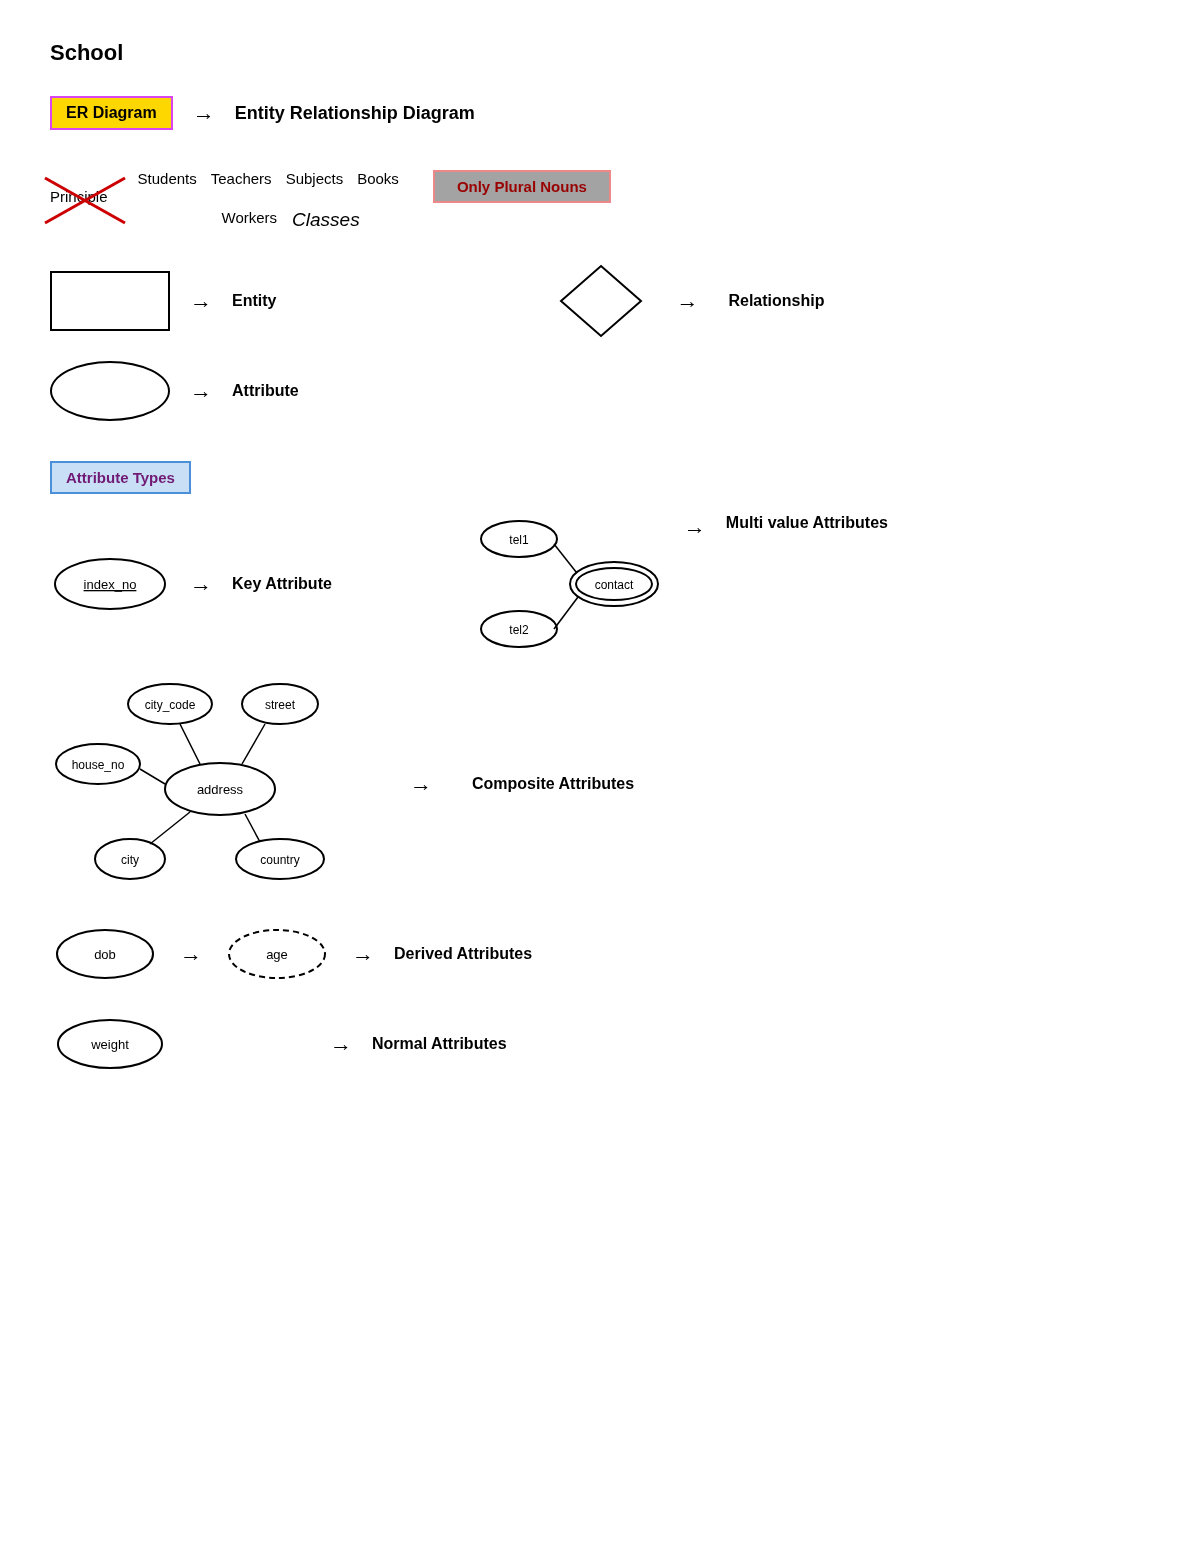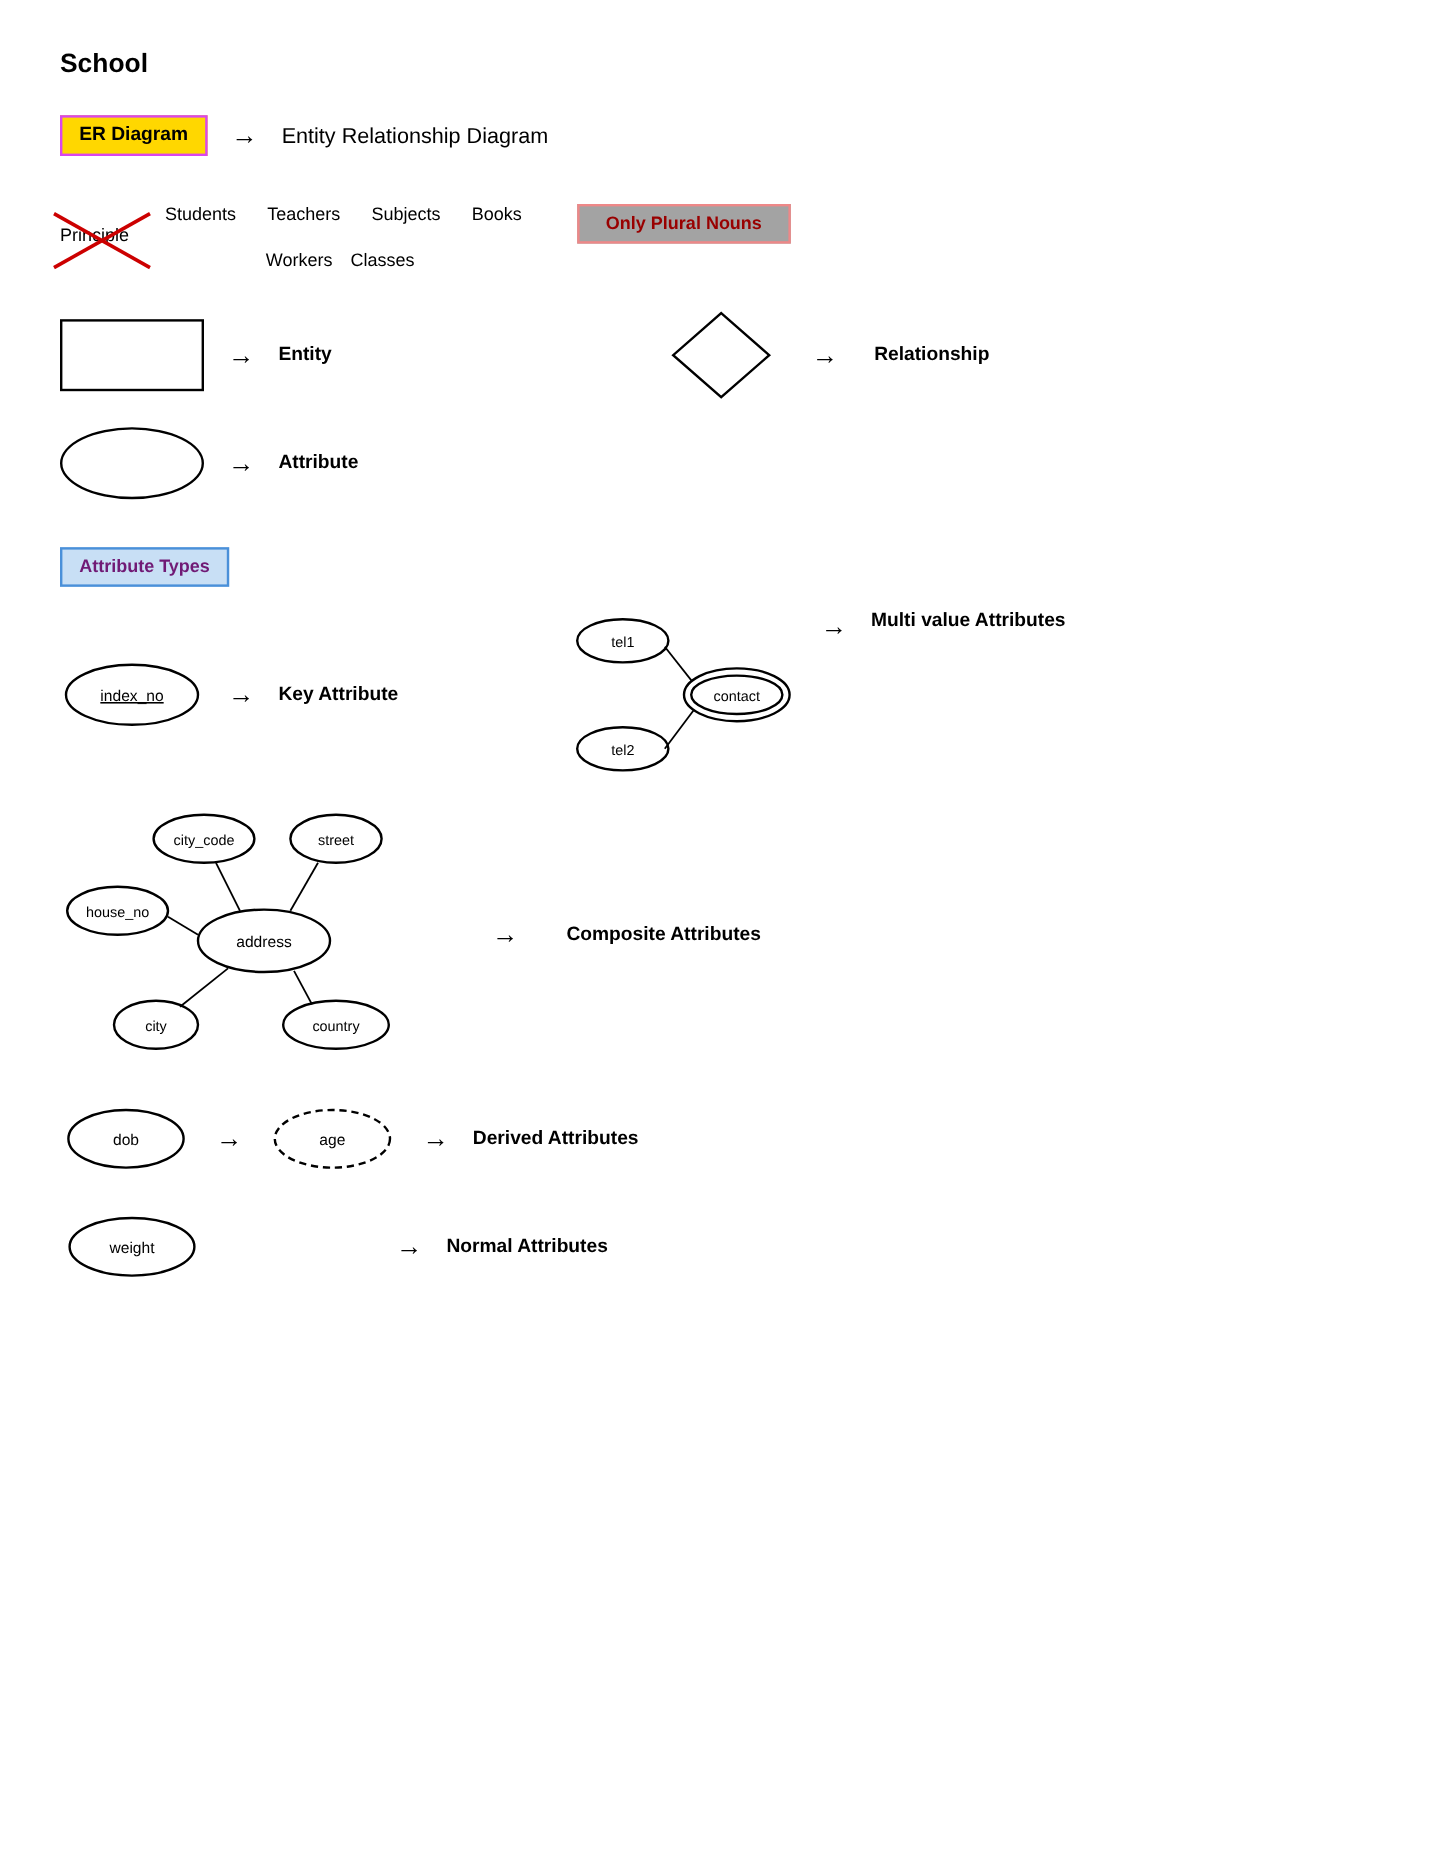--- a/index.html
+++ b/index.html
@@ -37,21 +37,21 @@
     .er-badge {
       border: 2px solid #d946ef;
       background: #ffd700;
       padding: 6px 14px;
       font-weight: bold;
       font-size: 16px;
       color: #000;
     }
     .er-title {
       font-size: 18px;
-      font-weight: normal;
+      font-weight: bold;
     }
 
     .only-plural-badge {
       border: 2px solid #e88;
       background: #a3a3a3;
       padding: 6px 22px;
       font-size: 15px;
       font-weight: bold;
       color: #900;
       margin-left: 40px;
@@ -120,30 +120,30 @@
     <div style="position:relative; margin-right:10px; margin-top:18px;">
       <span style="font-size:15px;">Principle</span>
       
       <svg style="position:absolute; top:-15px; left:-10px;" width="90" height="55">
         <line x1="5" y1="5" x2="85" y2="50" stroke="#cc0000" stroke-width="3"></line>
         <line x1="85" y1="5" x2="5" y2="50" stroke="#cc0000" stroke-width="3"></line>
       </svg>
     </div>
 
     <div style="margin-left:20px;">
-      <div style="display:flex; gap:26px; margin-bottom:6px;">
+      <div style="display:flex; gap:14px; margin-bottom:6px;">
         <span style="font-size:15px;">Students</span>
         <span style="font-size:15px;">Teachers</span>
         <span style="font-size:15px;">Subjects</span>
         <span style="font-size:15px;">Books</span>
         <div class="only-plural-badge" style="margin-left:20px;">Only Plural Nouns</div>
       </div>
       <div style="display:flex; gap:15px; margin-left:84px;">
         <span style="font-size:15px;">Workers</span>
-        <span style="font-size:15px;">Classes</span>
+        <span style="font-size:19px;font-style:italic;">Classes</span>
       </div>
     </div>
   </div>
 
   
   <div style="display:flex; align-items:center; gap:80px; margin-bottom:20px; margin-top:10px;">
 
     <div style="display:flex; align-items:center; gap:20px;">
       <div class="rect-shape"></div>
       <span class="arrow-bold">→</span>

